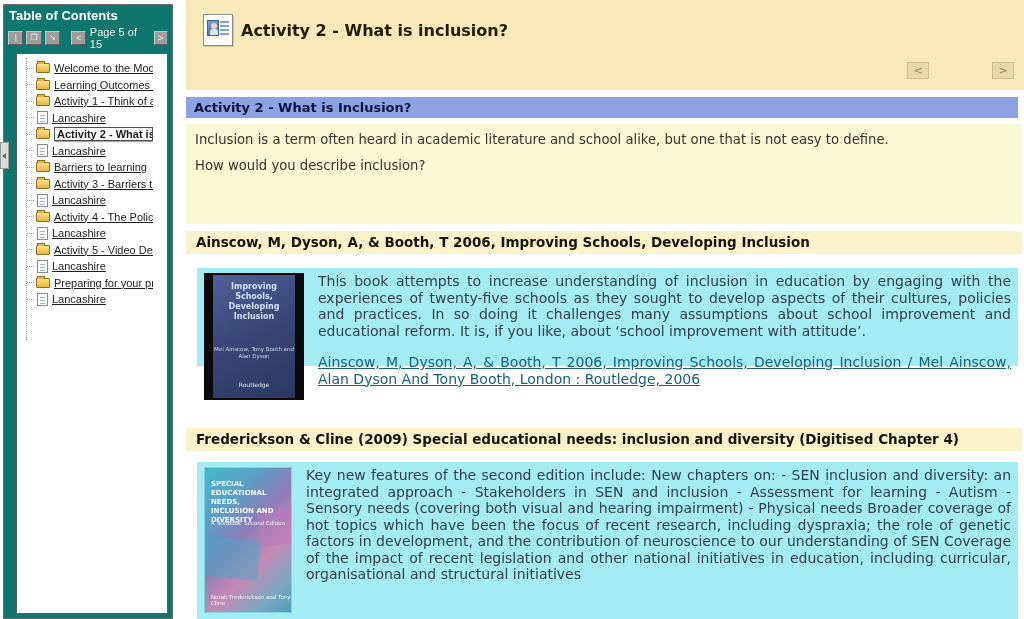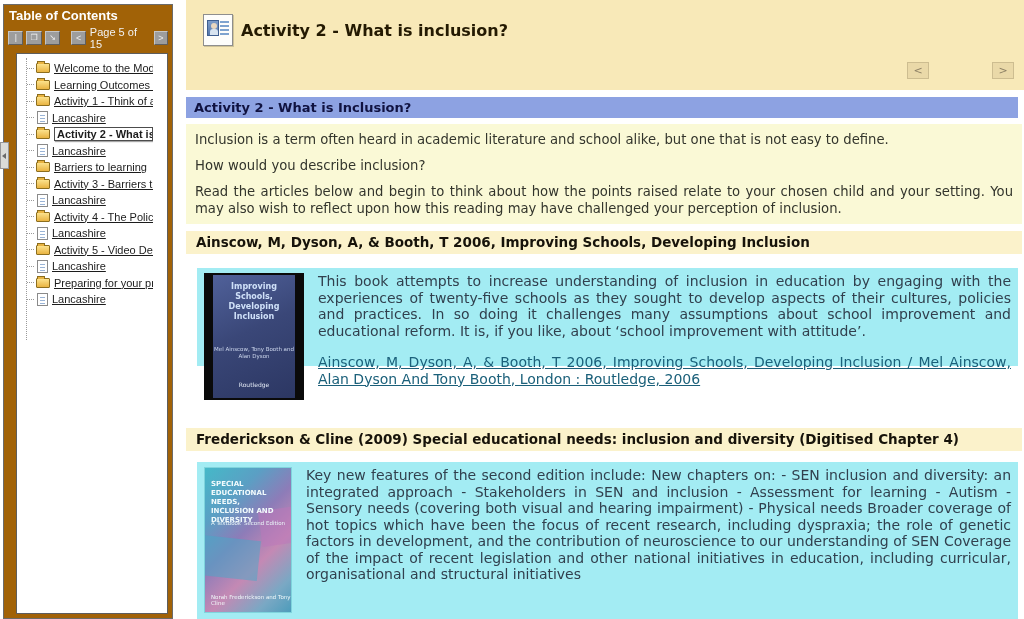--- a/index.html
+++ b/index.html
@@ -2,21 +2,21 @@
 <html><head>
 <meta charset="utf-8">
 <style>
   * { margin:0; padding:0; box-sizing:border-box; }
   html,body { width:1024px; height:619px; background:#ffffff; overflow:hidden;
               font-family:"DejaVu Sans", sans-serif; }
   #stage { position:relative; width:1024px; height:619px; background:#fff; overflow:hidden; }
 
   
   .toc-panel { position:absolute; left:3px; top:4px; width:170px; bottom:0;
-               background:#a16207; border:1px solid #6b6b6b; display:flex; flex-direction:column;
+               background:#0f766e; border:1px solid #6b6b6b; display:flex; flex-direction:column;
                font-family:"Liberation Sans", sans-serif; }
   .toc-title { color:#ffffff; font-weight:bold; font-size:13px; padding:3px 0 2px 5px; }
   .toc-toolbar { display:flex; align-items:center; padding:1px 4px 3px 4px; gap:3px; }
   .win-btn { width:16px; height:14px; background:#9d9d9d; border:1px solid; border-color:#c6c6c6 #5f5f5f #5f5f5f #c6c6c6;
              color:#f2f2f2; font-size:8px; line-height:12px; text-align:center; cursor:pointer; }
   .pager { display:flex; align-items:center; gap:4px; margin-left:8px; }
   .pg-btn { width:15px; height:14px; background:#9d9d9d; border:1px solid; border-color:#c6c6c6 #5f5f5f #5f5f5f #c6c6c6;
             color:#ededed; font-size:9px; line-height:12px; text-align:center; cursor:pointer; }
   .pg-label { color:#f2f2f2; font-size:11px; }
   .toc-tree { flex:1; background:#ffffff; border:1px solid #5d5d5d; margin:0 4px 4px 12px;
@@ -210,21 +210,20 @@
     <div class="main-title">Activity 2 - What is inclusion?</div>
     <div class="nav-btn nav-prev">&lt;</div>
     <div class="nav-btn nav-next">&gt;</div>
   </div>
 
   <div class="section-bar">Activity 2 - What is Inclusion?</div>
 
   <div class="intro">
     <p>Inclusion is a term often heard in academic literature and school alike, but one that is not easy to define.</p>
     <p>How would you describe inclusion?</p>
-    <p>Read the articles below and begin to think about how the points raised relate to your chosen child and your setting. You may also wish to reflect upon how this reading may have challenged your perception of inclusion.</p>
   </div>
 
   <div class="book-heading heading-1">Ainscow, M, Dyson, A, &amp; Booth, T 2006, Improving Schools, Developing Inclusion</div>
   <div class="book-box box-1">
     <div class="cover1-frame">
       <div class="cover1">
         <div class="t">Improving Schools, Developing Inclusion</div>
         <div class="a">Mel Ainscow, Tony Booth and Alan Dyson</div>
         <div class="p">Routledge</div>
       </div>

